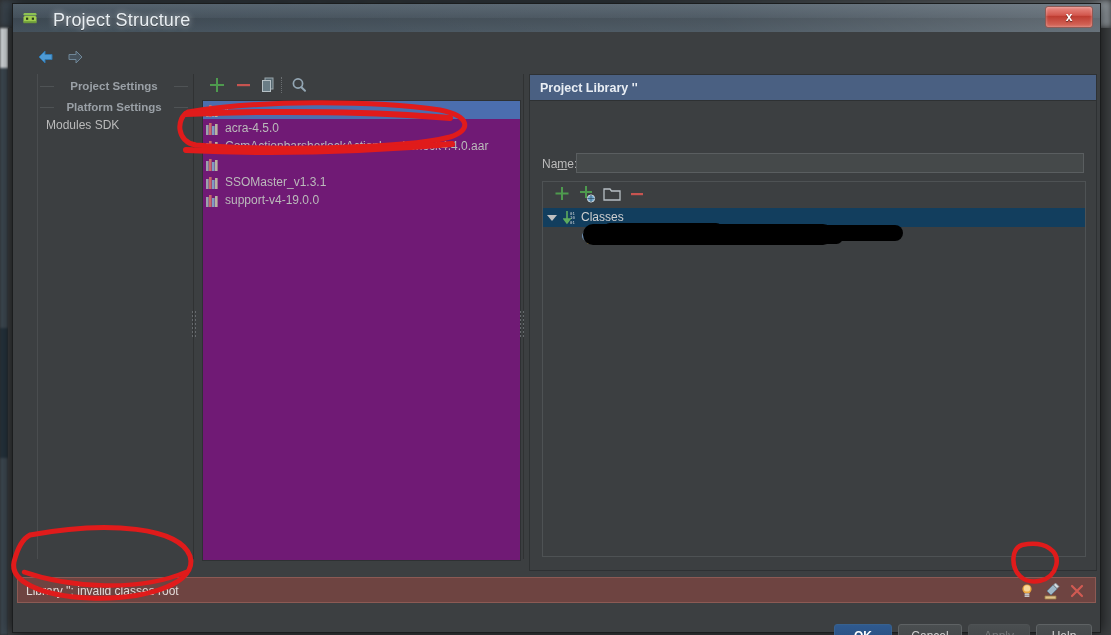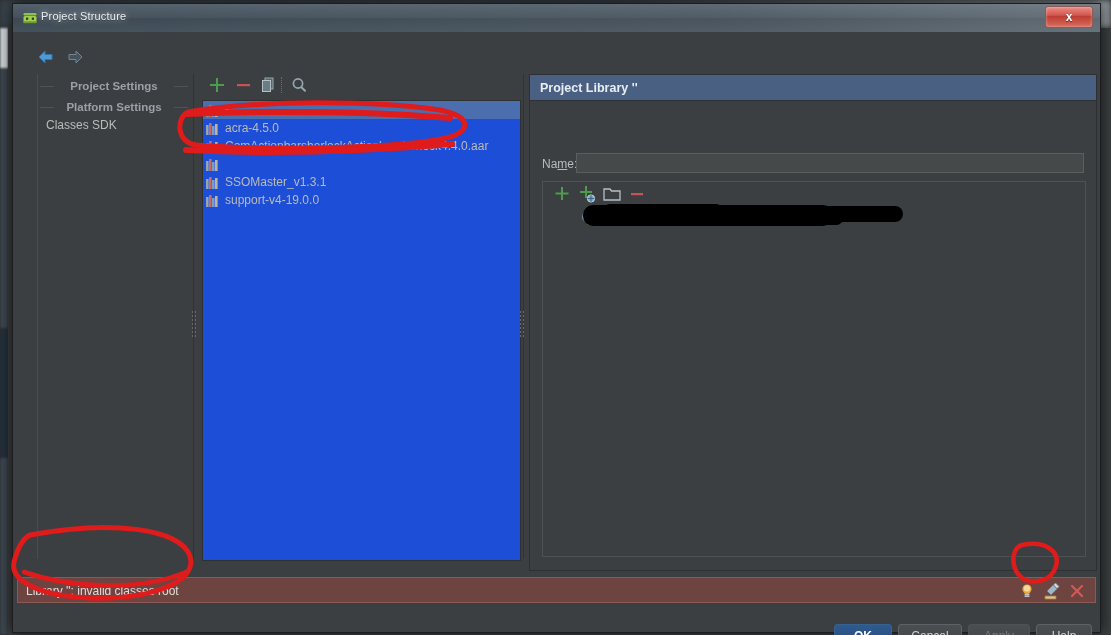--- a/index.html
+++ b/index.html
@@ -47,22 +47,22 @@
     border-bottom:1px solid #222;
   }
   #titlebar .tb-glass {
     position:absolute; inset:0;
     background: linear-gradient(to right, rgba(255,255,255,.04), rgba(255,255,255,.10) 65%, rgba(255,255,255,.22));
   }
   .win-icon {
     position:absolute; left:8px; top:5px; width:18px; height:18px;
   }
   .win-title {
-    position:absolute; left:28px; top:6px;
-    font-size:11px; color:#e8eef2; letter-spacing:.2px;
+    position:absolute; left:40px; top:6px;
+    font-size:18px; color:#e8eef2; letter-spacing:.2px;
     text-shadow:0 0 6px rgba(255,255,255,.65), 0 1px 0 rgba(0,0,0,.4);
   }
   .win-close {
     position:absolute; right:7px; top:2px; width:46px; height:20px;
     border:1px solid #8d5a55; border-radius:3px;
     background: linear-gradient(to bottom,#e98b84 0%, #d2564c 42%, #bd3b30 45%, #d76b5e 100%);
     box-shadow: inset 0 0 3px rgba(255,255,255,.45);
     color:#fff; font-size:12px; font-weight:bold; line-height:20px; text-align:center;
     text-shadow:0 1px 1px rgba(0,0,0,.55);
     cursor:pointer;
@@ -105,21 +105,21 @@
     background-size:3px 4px; opacity:.9;
   }
   .splitter-line { position:absolute; width:1px; background:#303233; }
   #libs-toolbar { position:absolute; left:188px; top:42px; width:320px; height:24px; }
   .tb-btn { position:absolute; top:0; width:22px; height:22px; cursor:pointer; }
   .tb-sep { position:absolute; top:3px; width:1px; height:16px;
             border-left:1px dotted #6a6e71; }
 
   #libs-list {
     position:absolute; left:189px; top:68px; width:317px; height:459px;
-    background:#1d4ed8; border:1px solid #2e3133; overflow:hidden;
+    background:#701a75; border:1px solid #2e3133; overflow:hidden;
   }
   .lib-row {
     position:relative; height:18px; line-height:18px;
     padding-left:22px; color:#bbbbbb; font-size:12px; cursor:pointer;
     white-space:nowrap;
   }
   .lib-row.selected { background:#4b6eaf; color:#ffffff; }
   .lib-icon { position:absolute; left:3px; top:3px; width:13px; height:12px; }
 
   
@@ -260,21 +260,21 @@
       <span class="nav-arrow" style="left:29px;">
         <svg width="22" height="22" viewBox="0 0 22 22">
           <path d="M12 5 L18 11 L12 17 L12 13.5 L5 13.5 L5 8.5 L12 8.5 Z" fill="#46525c" stroke="#6f8697" stroke-width="1"></path>
         </svg>
       </span>
     </div>
 
     <div id="settings-tree">
       <div class="group-head">Project Settings</div>
       <div class="group-head">Platform Settings</div>
-      <div class="tree-item">Classes SDK</div>
+      <div class="tree-item">Modules SDK</div>
     </div>
 
     <div class="splitter-line" style="left:180px; top:42px; height:485px;"></div>
     <div class="splitter-dots" style="left:178px; top:278px;"></div>
 
     <div id="libs-toolbar">
       <span class="tb-btn" style="left:5px;">
         <svg width="22" height="22" viewBox="0 0 22 22">
           <path d="M10 4 h2 v6 h6 v2 h-6 v6 h-2 v-6 h-6 v-2 h6 z" fill="#4e9a4e"></path>
         </svg>
@@ -371,20 +371,32 @@
           </span>
           <span class="rt-btn" style="left:83px;">
             <svg width="22" height="20" viewBox="0 0 22 20">
               <rect x="5" y="9" width="12" height="2.2" fill="#c75450"></rect>
             </svg>
           </span>
         </div>
 
         <div style="position:absolute; left:0; top:26px; width:542px;">
 
+          <div class="tree-node sel">
+            <span class="twisty open"></span>
+            <span style="position:absolute;left:20px;top:2px;">
+              <svg width="14" height="15" viewBox="0 0 14 15">
+                <path d="M4 1 v9 M4 13 l-3-4 h6 z" fill="#5eab5e" stroke="#5eab5e" stroke-width="1.6"></path>
+                <text x="7" y="5.2" font-size="4" fill="#cfd5d8" font-family="monospace">01</text>
+                <text x="7" y="9.4" font-size="4" fill="#cfd5d8" font-family="monospace">10</text>
+                <text x="7" y="13.6" font-size="4" fill="#cfd5d8" font-family="monospace">01</text>
+              </svg>
+            </span>
+            <span style="position:absolute;left:38px;top:0;">Classes</span>
+          </div>
 
           <div class="redacted-row">
             <span style="position:absolute;left:38px;top:2px;">
               <svg width="15" height="15" viewBox="0 0 15 15">
                 <circle cx="6" cy="7" r="5" fill="#6f93b8"></circle>
                 <circle cx="5" cy="5.5" r="2" fill="#d8d2a8"></circle>
                 <rect x="7" y="7" width="7" height="8" fill="#e8c35a" stroke="#a8892f" stroke-width=".8"></rect>
                 <text x="8.6" y="13.6" font-size="7" fill="#5a4410" font-family="monospace">?</text>
               </svg>
             </span>

